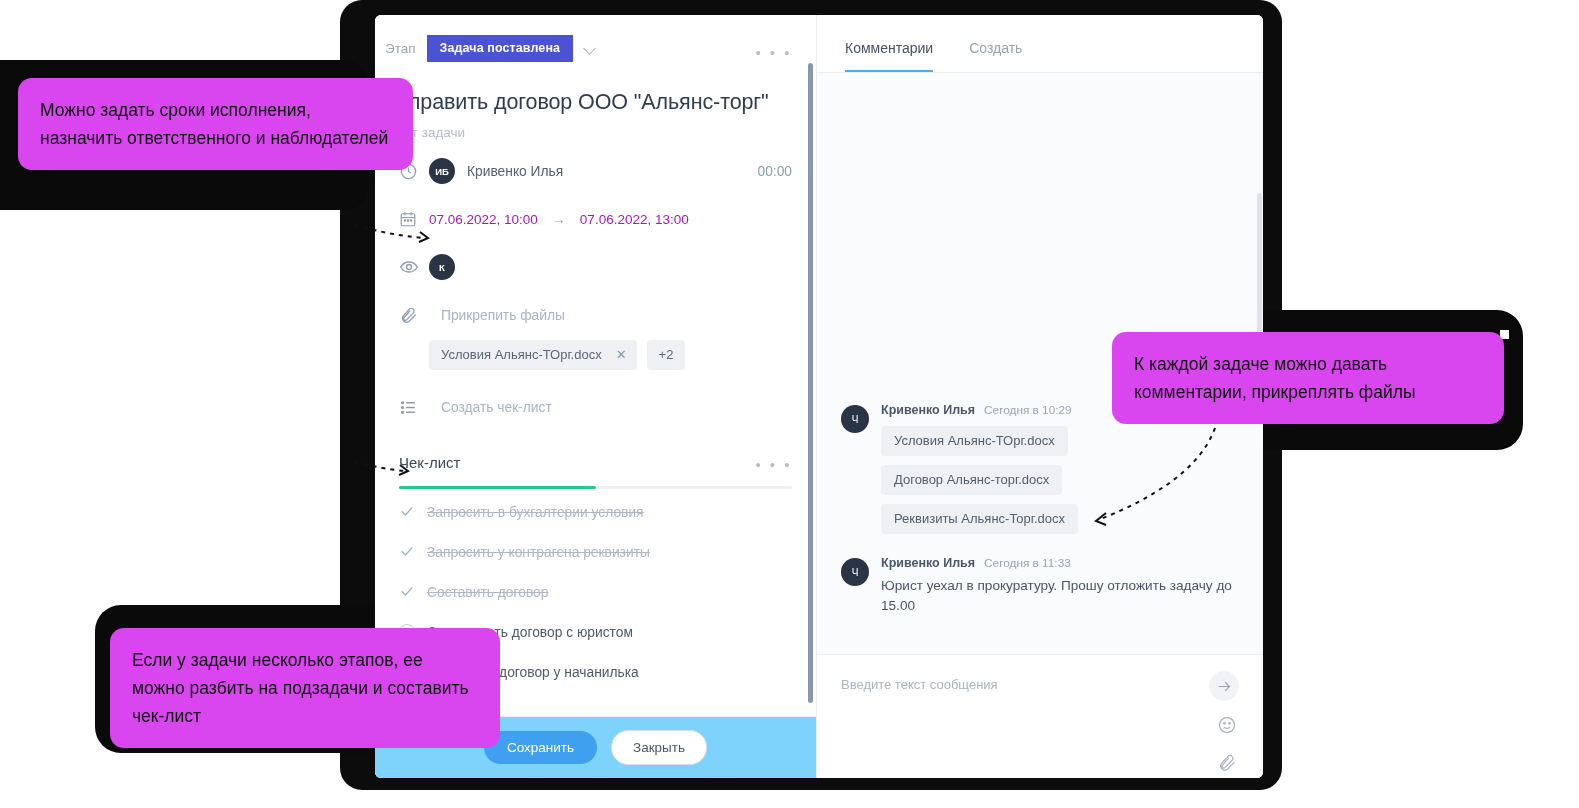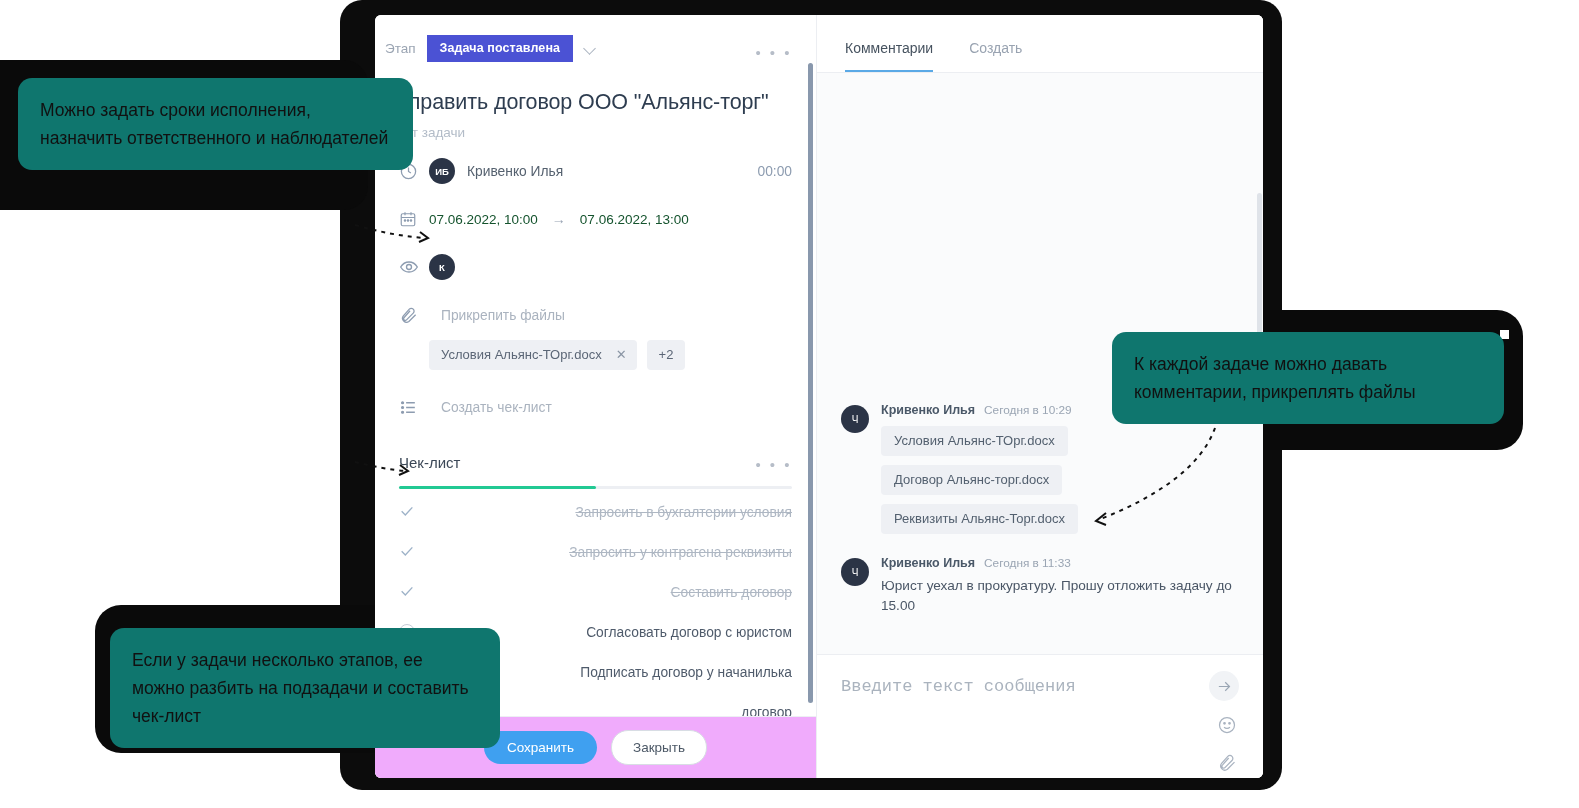--- a/index.html
+++ b/index.html
@@ -96,21 +96,21 @@
   }
   .avatar {
     width: 26px; height: 26px; border-radius: 50%;
     background: #2b3446; color: #fff;
     font-size: 9.5px; font-weight: bold;
     display: flex; align-items: center; justify-content: center;
     flex: 0 0 26px;
   }
   .meta-name { font-size: 13.8px; color: #55616f; margin-left: 12px; }
   .meta-time { margin-left: auto; font-size: 13.8px; color: #8d9cb0; }
-  .date-text { font-size: 13.5px; color: #14532d; }
+  .date-text { font-size: 13.5px; color: #a21caf; }
   .arrow-mid { margin: 0 14px; color: #98a3b3; font-size: 14px; }
 
   .files-row { display:flex; gap: 10px; padding: 0 24px; margin-top: 8px; margin-left: 30px; }
   .file-chip {
     background: #eef0f4; border-radius: 4px;
     font-size: 13px; color: #5b6676;
     padding: 7px 10px 8px 12px;
     display: flex; align-items: center; gap: 14px; cursor: pointer;
   }
   .file-chip .x { color: #8a95a4; font-size: 13px; }
@@ -126,35 +126,35 @@
   }
   .checklist-head .t { font-size: 15px; color: #3c4857; }
   .checklist-head .dots2 { position:absolute; right:24px; top:2px; color:#b6bdc8; letter-spacing:2.5px; font-size:15px; cursor:pointer;}
   .progress-track {
     margin: 14px 24px 0 24px; height: 3px; background: #edeff3; border-radius: 2px;
   }
   .progress-fill { height: 3px; background: #22c993; border-radius: 2px; }
 
   .cl-item {
     display: flex; align-items: center; gap: 12px;
-    padding: 0 24px; height: 34px; margin-top: 6px; cursor: pointer; justify-content: space-between;
+    padding: 0 24px; height: 34px; margin-top: 6px; cursor: pointer;
   }
   .cl-check { width: 16px; flex: 0 0 16px; color: #9db2c8; font-size: 15px; }
   .cl-circle {
     width: 16px; height: 16px; border-radius: 50%;
     border: 1.5px solid #c6cdd7; flex: 0 0 16px;
   }
   .cl-text { font-size: 13.8px; color: #4f5b6b; }
   .cl-done .cl-text { color: #aeb7c3; text-decoration: line-through; }
 
   .footer-bar {
     position: absolute; left: 0; bottom: 0; width: 100%;
     height: 62px; border-top: 1px solid #edeff3;
     display: flex; align-items: center; justify-content: center; gap: 14px;
-    background: #f0abfc;
+    background: #7dd3fc;
   }
   .btn-primary {
     background: #3fa0f0; color: #fff; border: none; border-radius: 17px;
     font-size: 13.5px; padding: 9px 23px; cursor: pointer;
     font-family: "Liberation Sans", sans-serif;
   }
   .btn-ghost {
     background: #fff; color: #4c5866; border: 1px solid #d8dde4; border-radius: 17px;
     font-size: 13.5px; padding: 9px 21px; cursor: pointer;
     font-family: "Liberation Sans", sans-serif;
@@ -192,42 +192,42 @@
     display: inline-block; background: #eef0f4; border-radius: 4px;
     font-size: 13px; color: #53606f; padding: 7px 13px 8px;
     margin-top: 9px; cursor: pointer;
   }
   .cmt-text { font-size: 13.6px; color: #4a5666; line-height: 20px; margin-top: 6px; }
 
   .composer {
     position: relative; height: 124px; background: #fff;
     border-top: 1px solid #eceef2; padding: 22px 24px;
   }
-  .composer-ph { font-size: 17px; color: #aab3be; font-family: Liberation Mono, monospace; }
+  .composer-ph { font-size: 13px; color: #aab3be; }
   .send-btn {
     position: absolute; right: 24px; top: 16px;
     width: 30px; height: 30px; border-radius: 50%; background: #f1f3f6;
     display:flex; align-items:center; justify-content:center; cursor:pointer;
     color: #9aa6b4;
   }
   .comp-ic {
     position: absolute; right: 26px; color: #a9b3c0; cursor: pointer;
   }
   .ic-smile { top: 60px; }
   .ic-clip  { top: 98px; }
 
   
   .rp-scroll {
     position: absolute; right: 1px; top: 120px; width: 5px; height: 180px;
     background: #dfe3e9; border-radius: 3px; cursor: pointer;
   }
 
   
   .callout {
-    position: absolute; background: #0f766e; border-radius: 14px;
+    position: absolute; background: #d946ef; border-radius: 14px;
     padding: 18px 22px; color: #111; font-size: 17.5px; line-height: 28px;
   }
   .callout-a { left: 18px;  top: 78px;  width: 395px; }
   .callout-b { left: 110px; top: 628px; width: 390px; }
   .callout-c { left: 1112px; top: 332px; width: 392px; }
 
   
   .dots-svg { position: absolute; left: 0; top: 0; pointer-events: none; }
 </style>
 </head>

